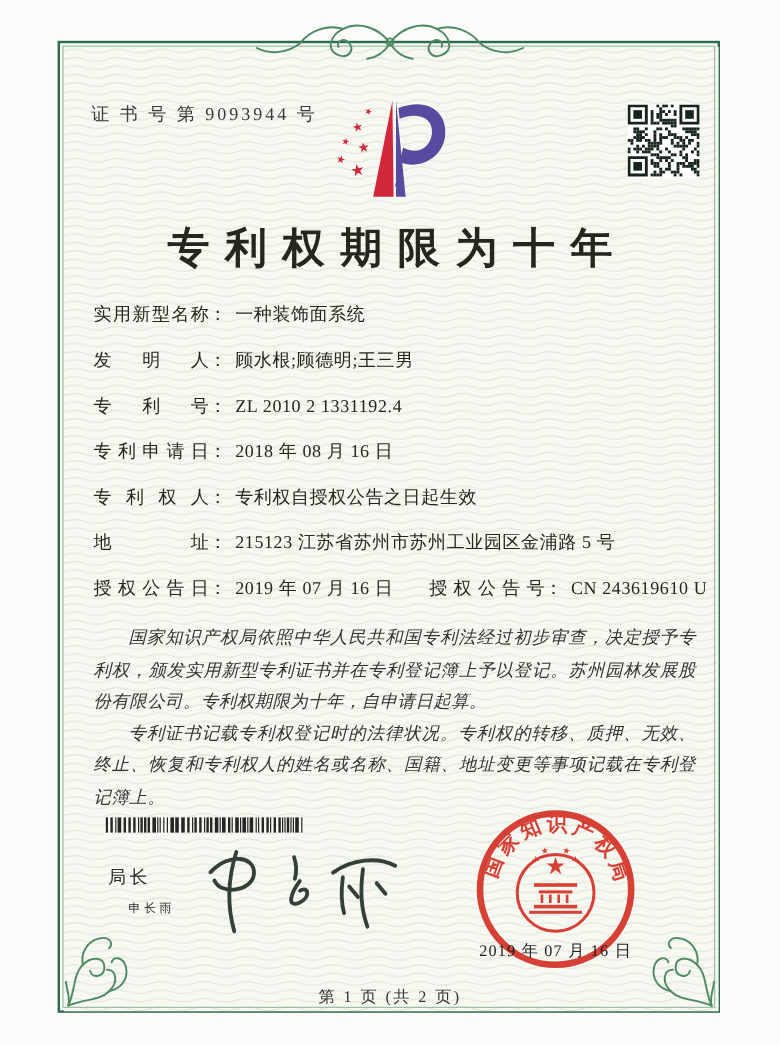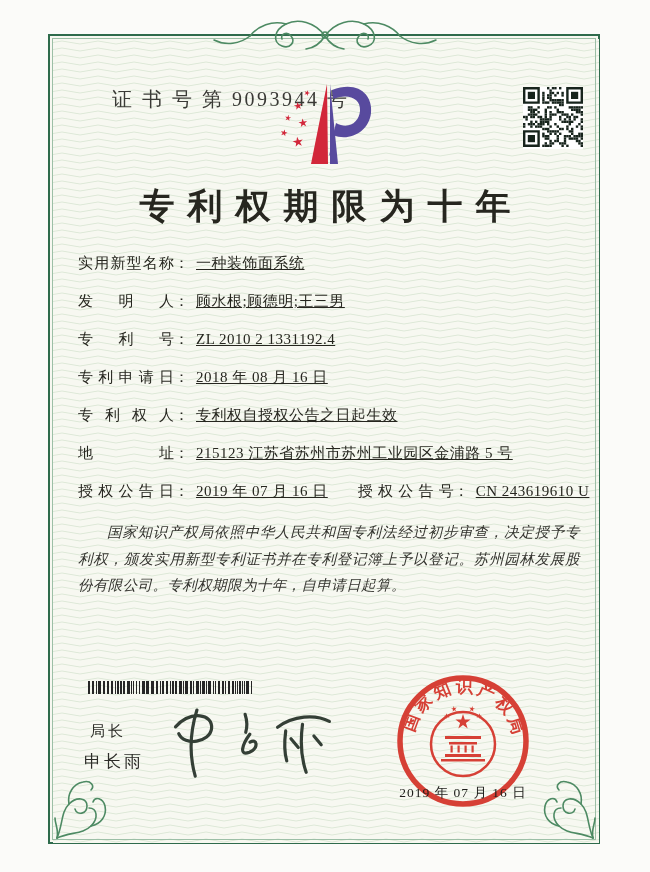--- a/index.html
+++ b/index.html
@@ -17,45 +17,45 @@
   .frame .inner-line{
     position:absolute;inset:2px;border:1px solid #9cbfa6;pointer-events:none;
   }
   .guilloche{position:absolute;inset:3px;}
   
   .flourish-top{position:absolute;left:50%;top:16px;transform:translateX(-50%);}
   .corner-orn{position:absolute;width:60px;height:68px;}
   .corner-orn.bl{left:53px;top:774px;}
   .corner-orn.br{left:537px;top:774px;transform:scaleX(-1);}
   
-  .cert-no{position:absolute;left:76px;top:86px;font-size:20px;letter-spacing:2.5px;color:#3a3a36;margin-left:36px;}
+  .cert-no{position:absolute;left:76px;top:86px;font-size:15px;letter-spacing:2.5px;color:#3a3a36;}
   .logo{position:absolute;left:276px;top:78px;}
   .qr{position:absolute;left:523px;top:87px;}
   .title{
     position:absolute;left:0;right:0;top:183px;text-align:center;
     font-size:35px;font-weight:700;letter-spacing:13px;text-indent:13px;color:#26261f;
   }
   
   .fields{position:absolute;left:78px;top:252px;right:58px;font-size:15px;}
   .frow{height:38px;line-height:22px;white-space:nowrap;}
   .flabel{display:inline-flex;justify-content:space-between;width:96px;vertical-align:top;color:#26261f;}
   .fcolon{margin-right:7px;color:#26261f;}
-  .fvalue{color:#26261f;letter-spacing:.5px;text-decoration:underline;}
+  .fvalue{color:#26261f;letter-spacing:.5px;}
   .fpair2{margin-left:30px;}
   
   .grant{
     position:absolute;left:78px;right:70px;top:519px;
     font-size:14.5px;line-height:26.5px;text-align:justify;
     font-style:italic;color:#33332e;letter-spacing:.4px;
   }
   .grant p{margin:0;text-indent:2em;}
   
   .barcode{position:absolute;left:88px;top:681px;}
   .director-title{position:absolute;left:90px;top:722px;font-size:15px;letter-spacing:3px;font-family:Liberation Mono, monospace;}
-  .director-name{position:absolute;left:84px;top:750px;font-size:17px;letter-spacing:3px;}
+  .director-name{position:absolute;left:107px;top:750px;font-size:10px;letter-spacing:3px;}
   .signature{position:absolute;left:158px;top:696px;transform:rotate(-2deg);}
   .seal{position:absolute;left:388px;top:666px;opacity:.95;}
   .seal-date{
     position:absolute;left:390px;top:784px;width:146px;text-align:center;
     font-size:13.5px;letter-spacing:1px;color:#1d1d1a;
   }
   .page-footer{
     position:absolute;left:0;right:0;top:822px;text-align:center;
     font-size:13.5px;letter-spacing:2px;color:#33332e;
   }
@@ -415,20 +415,21 @@
             <span>权</span>
             <span>公</span>
             <span>告</span>
             <span>号</span>
           </span><span class="fcolon">：</span><span class="fvalue">CN 243619610 U</span></span>
     </div>
   </div>
 
   <div class="grant">
     <p>国家知识产权局依照中华人民共和国专利法经过初步审查，决定授予专利权，颁发实用新型专利证书并在专利登记簿上予以登记。苏州园林发展股份有限公司。专利权期限为十年，自申请日起算。</p>
+    <p>专利证书记载专利权登记时的法律状况。专利权的转移、质押、无效、终止、恢复和专利权人的姓名或名称、国籍、地址变更等事项记载在专利登记簿上。</p>
   </div>
 
   <svg class="barcode" width="168" height="13">
     <g id="barcode-bars" fill="#262626">
         <rect x="0" y="0" width="2" height="13"></rect>
         <rect x="4" y="0" width="2" height="13"></rect>
         <rect x="8" y="0" width="1" height="13"></rect>
         <rect x="10" y="0" width="3" height="13"></rect>
         <rect x="15" y="0" width="2" height="13"></rect>
         <rect x="19" y="0" width="2" height="13"></rect>
@@ -515,14 +516,15 @@
       <rect x="62.5" y="79.5" width="2.2" height="7"></rect>
       <rect x="69.5" y="79.5" width="2.2" height="7"></rect>
       <rect x="76.5" y="79.5" width="2.2" height="7"></rect>
       <rect x="83.5" y="79.5" width="2.2" height="7"></rect>
       <rect x="57" y="88" width="36" height="3"></rect>
       <rect x="53" y="93" width="44" height="2.5"></rect>
     </g>
   </svg>
   <div class="seal-date">2019 年 07 月 16 日</div>
 
+  <div class="page-footer">第 1 页 (共 2 页)</div>
 
 </div>
 
 </body></html>

